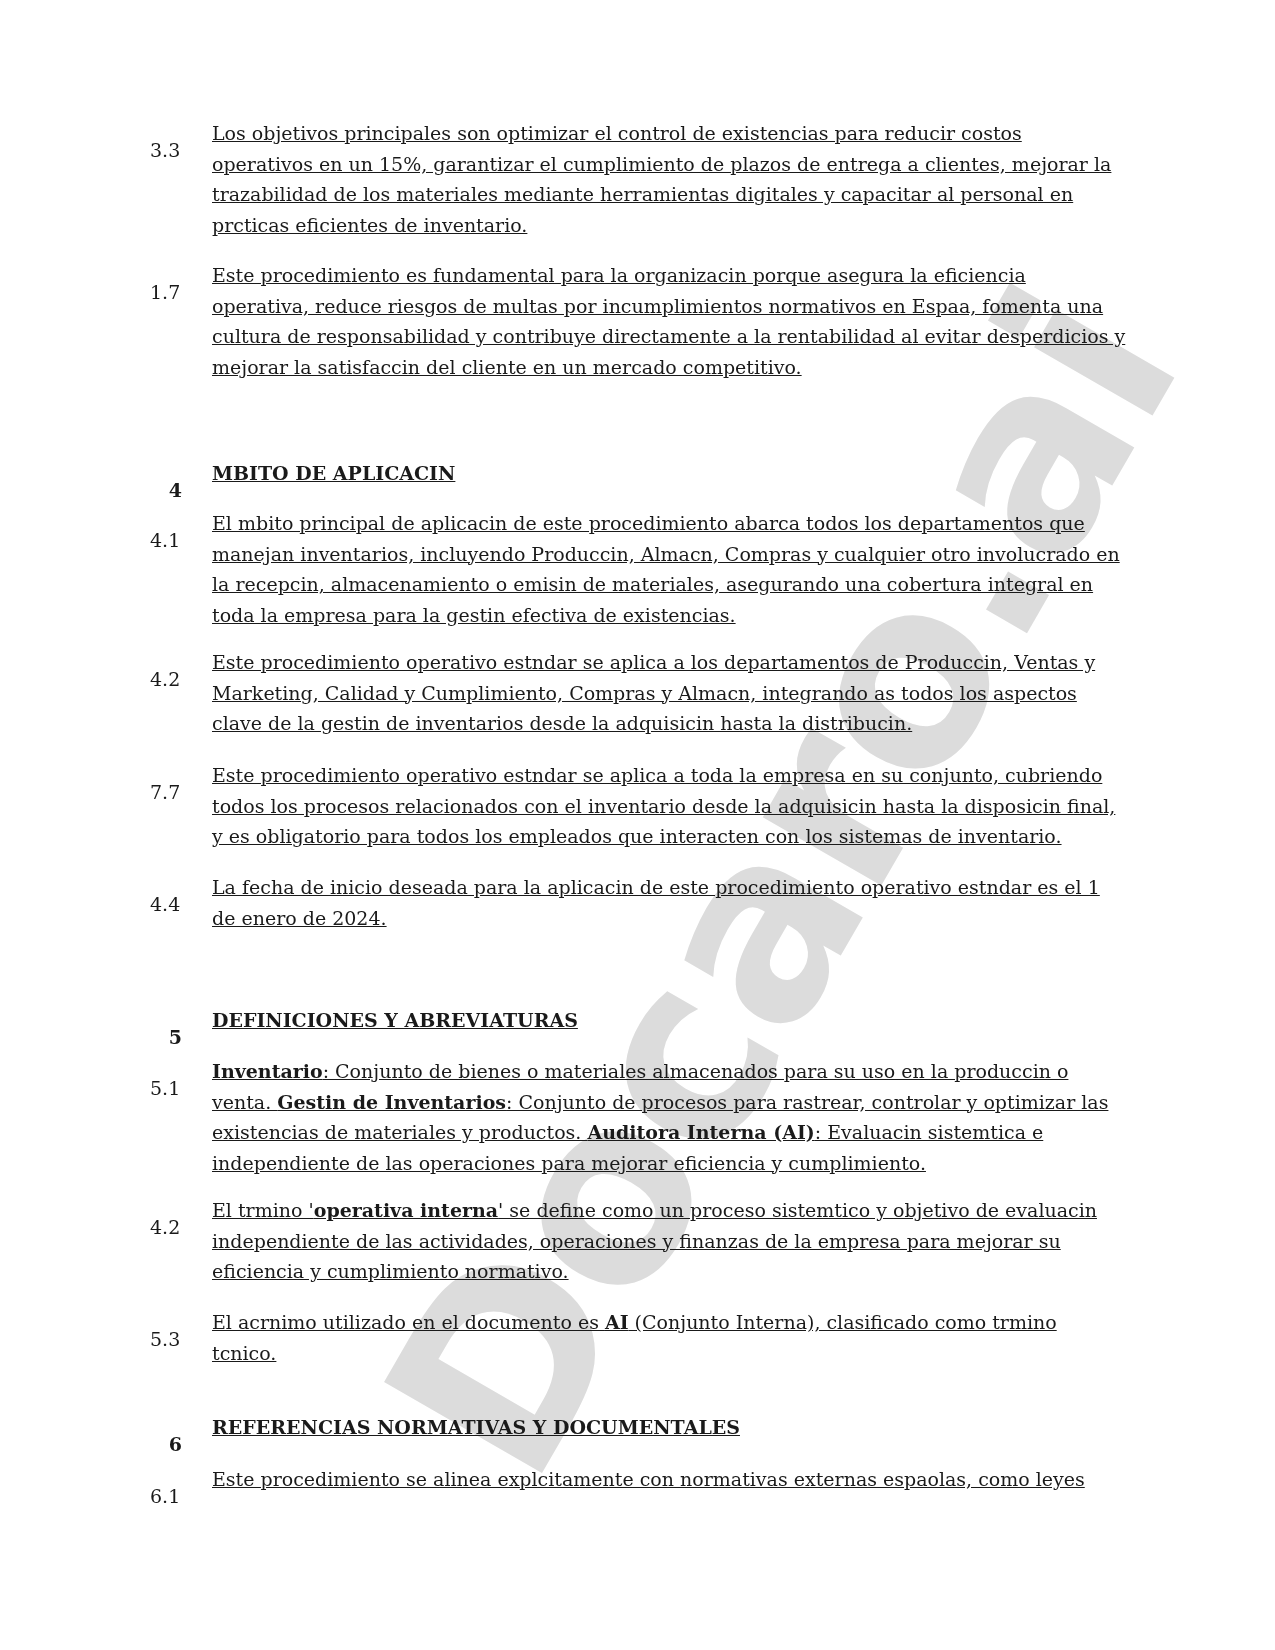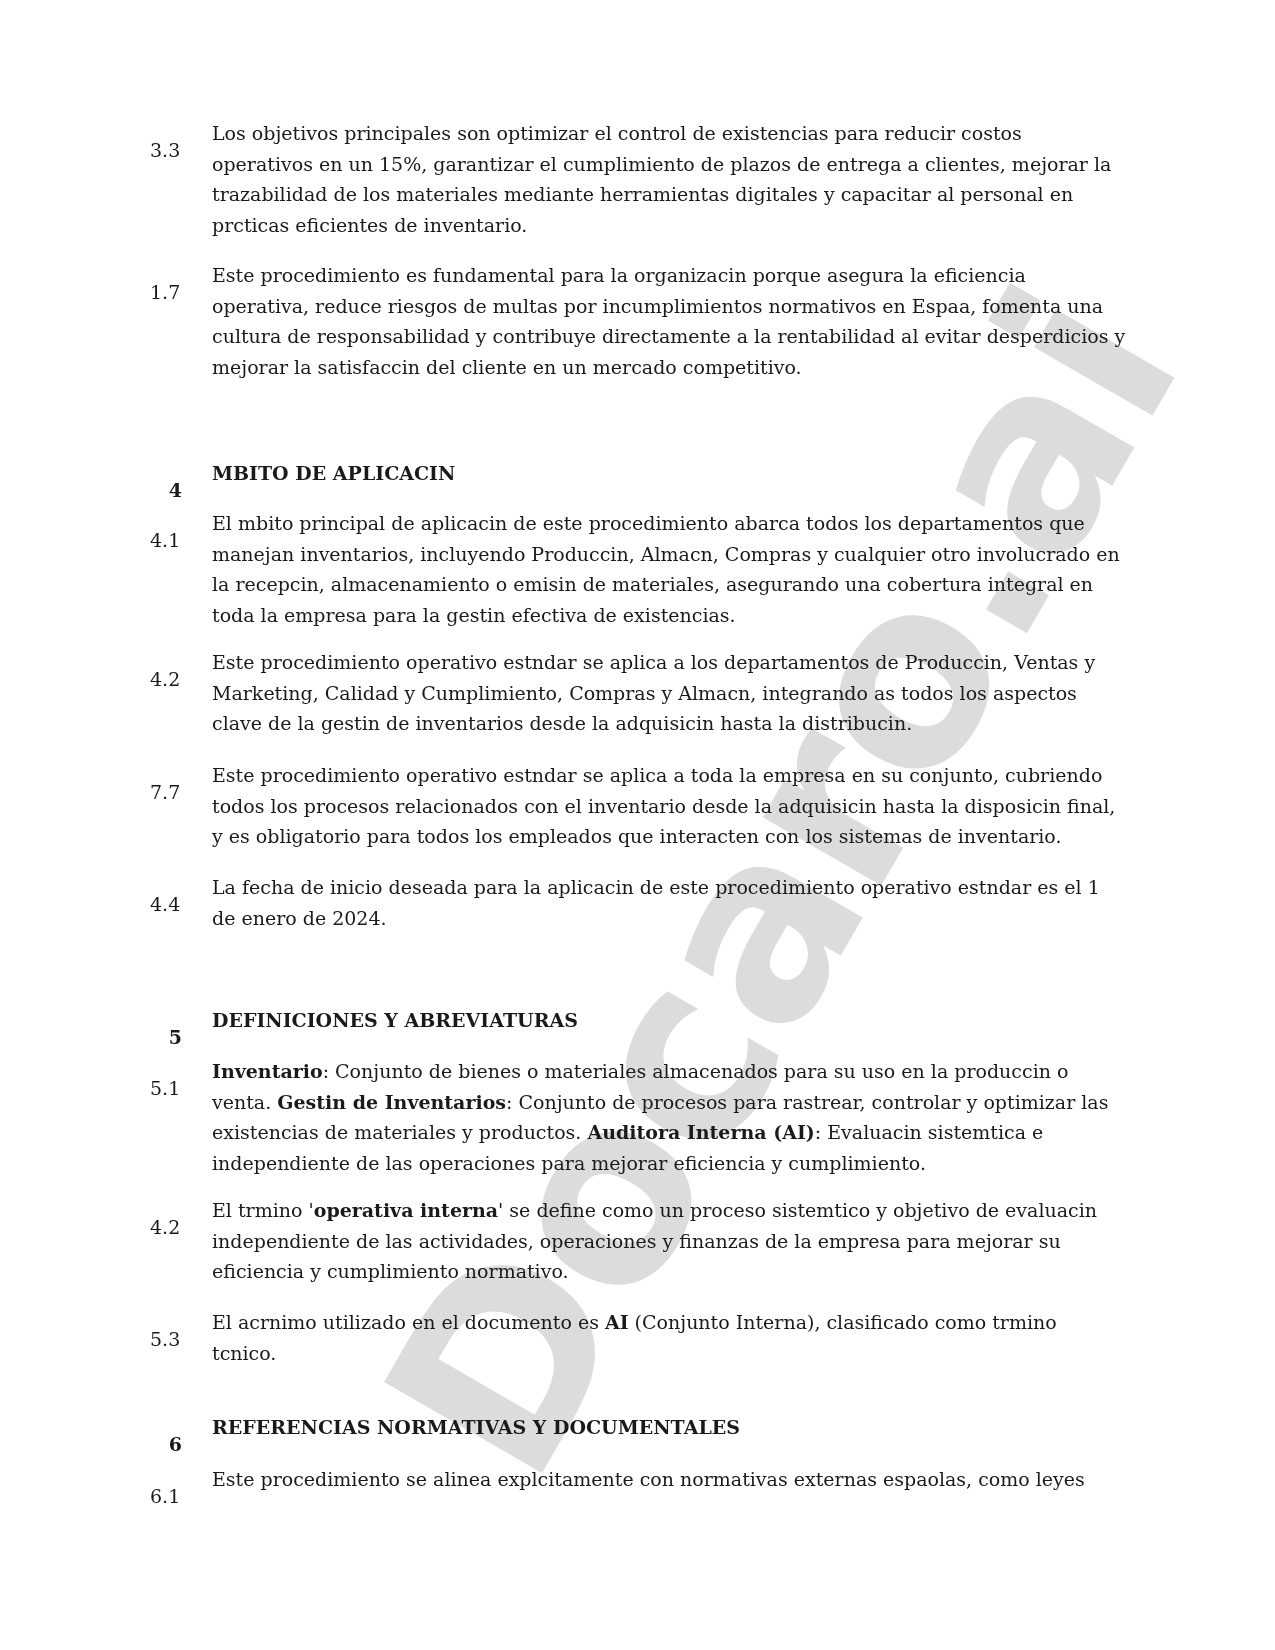--- a/index.html
+++ b/index.html
@@ -5,21 +5,21 @@
   html, body { margin: 0; padding: 0; background: #ffffff; }
   body { width: 1275px; height: 1650px; position: relative; overflow: hidden;
          font-family: "DejaVu Serif", "Liberation Serif", serif; color: #1a1a1a; }
   .watermark { position: absolute; left: 0; top: 0; width: 1275px; height: 1650px; pointer-events: none; z-index: 0; }
   .watermark span { position: absolute; left: 130px; top: 760px; font-family: "DejaVu Sans", "Liberation Sans", sans-serif;
          font-weight: bold; font-size: 250px; color: #dcdcdc; transform: rotate(-60deg); transform-origin: center center;
          white-space: nowrap; letter-spacing: -4px; line-height: 1; }
   .page { position: absolute; left: 0; top: 0; width: 1275px; z-index: 1; }
   .item { position: absolute; left: 150px; width: 975px; font-size: 19px; line-height: 30.5px; }
   .num { position: absolute; left: 0; top: 0; width: 50px; margin-top: 17px; }
-  .txt { position: absolute; left: 62px; width: 915px; }
+  .txt { position: absolute; left: 62px; width: 915px; text-decoration: underline; }
   .heading { font-weight: bold; font-size: 19px; }
   .heading .num { text-align: right; width: 32px; left: 0; }
   b { font-weight: bold; margin-top: 20px; }
 </style>
 </head>
 <body>
 
 <div class="watermark">
   <span>Docaro.ai</span>
 </div>

